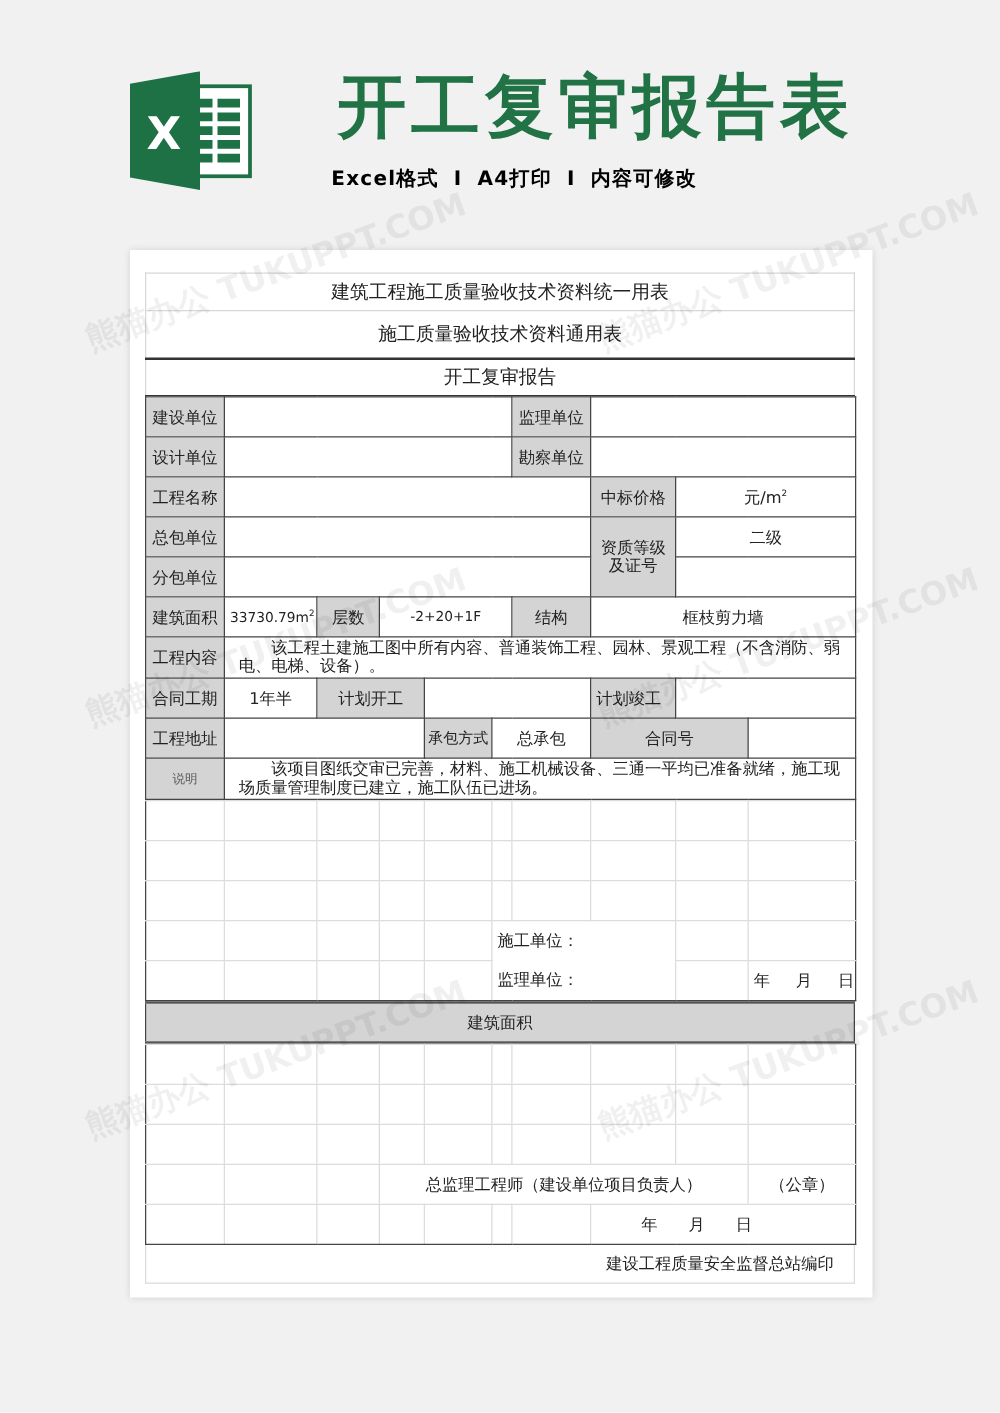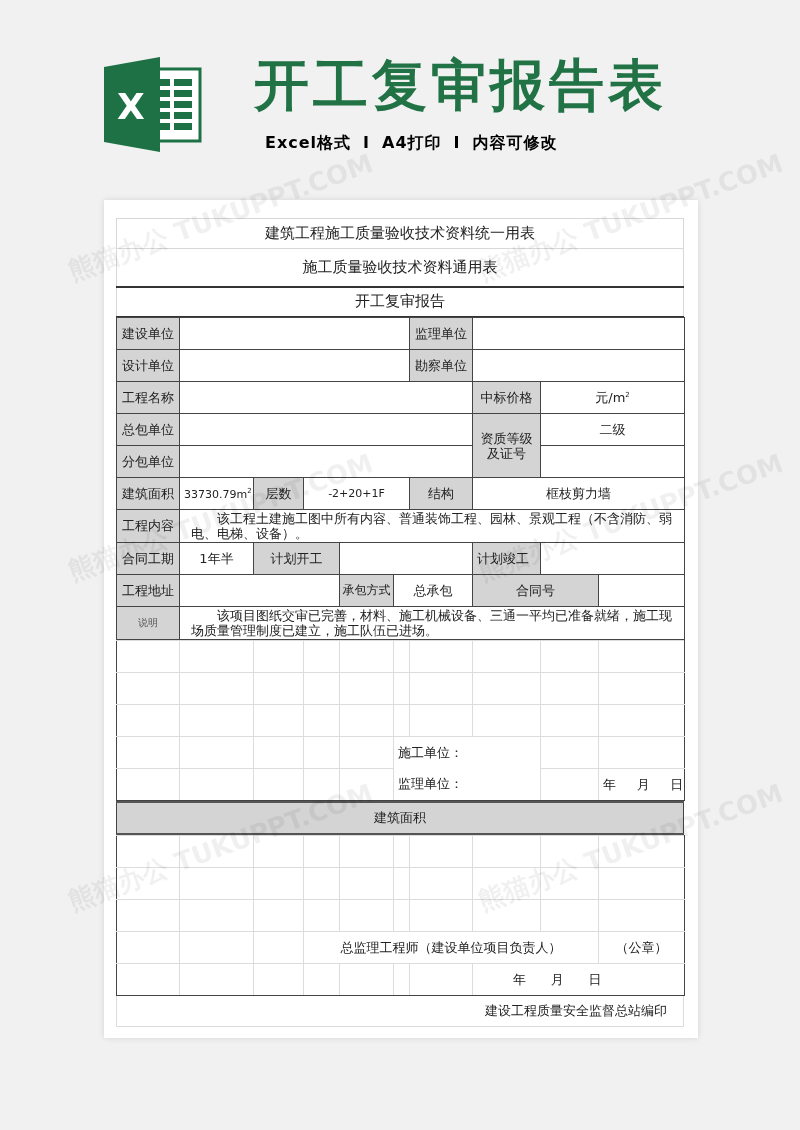--- a/index.html
+++ b/index.html
@@ -8,21 +8,21 @@
     background: #f1f1f1;
     font-family: "DejaVu Sans", "Liberation Sans", sans-serif;
     color: #222;
     position: relative;
     overflow: hidden;
   }
   
   .banner { position: absolute; left: 0; top: 0; width: 800px; height: 190px; }
   .xl-icon { position: absolute; left: 104px; top: 57px; width: 100px; height: 95px; }
   .banner-title {
-    position: absolute; left: 254px; top: 52px;
+    position: absolute; left: 270px; top: 52px;
     font-size: 55px; font-weight: bold; color: #217346;
     letter-spacing: 4px; line-height: 66px;
     font-family: "DejaVu Sans", sans-serif;
   }
   .banner-sub {
     position: absolute; left: 265px; top: 127px;
     font-size: 16px; font-weight: bold; color: #000000;
     line-height: 32px; letter-spacing: 1px;
     font-family: "DejaVu Sans", sans-serif;
   }

